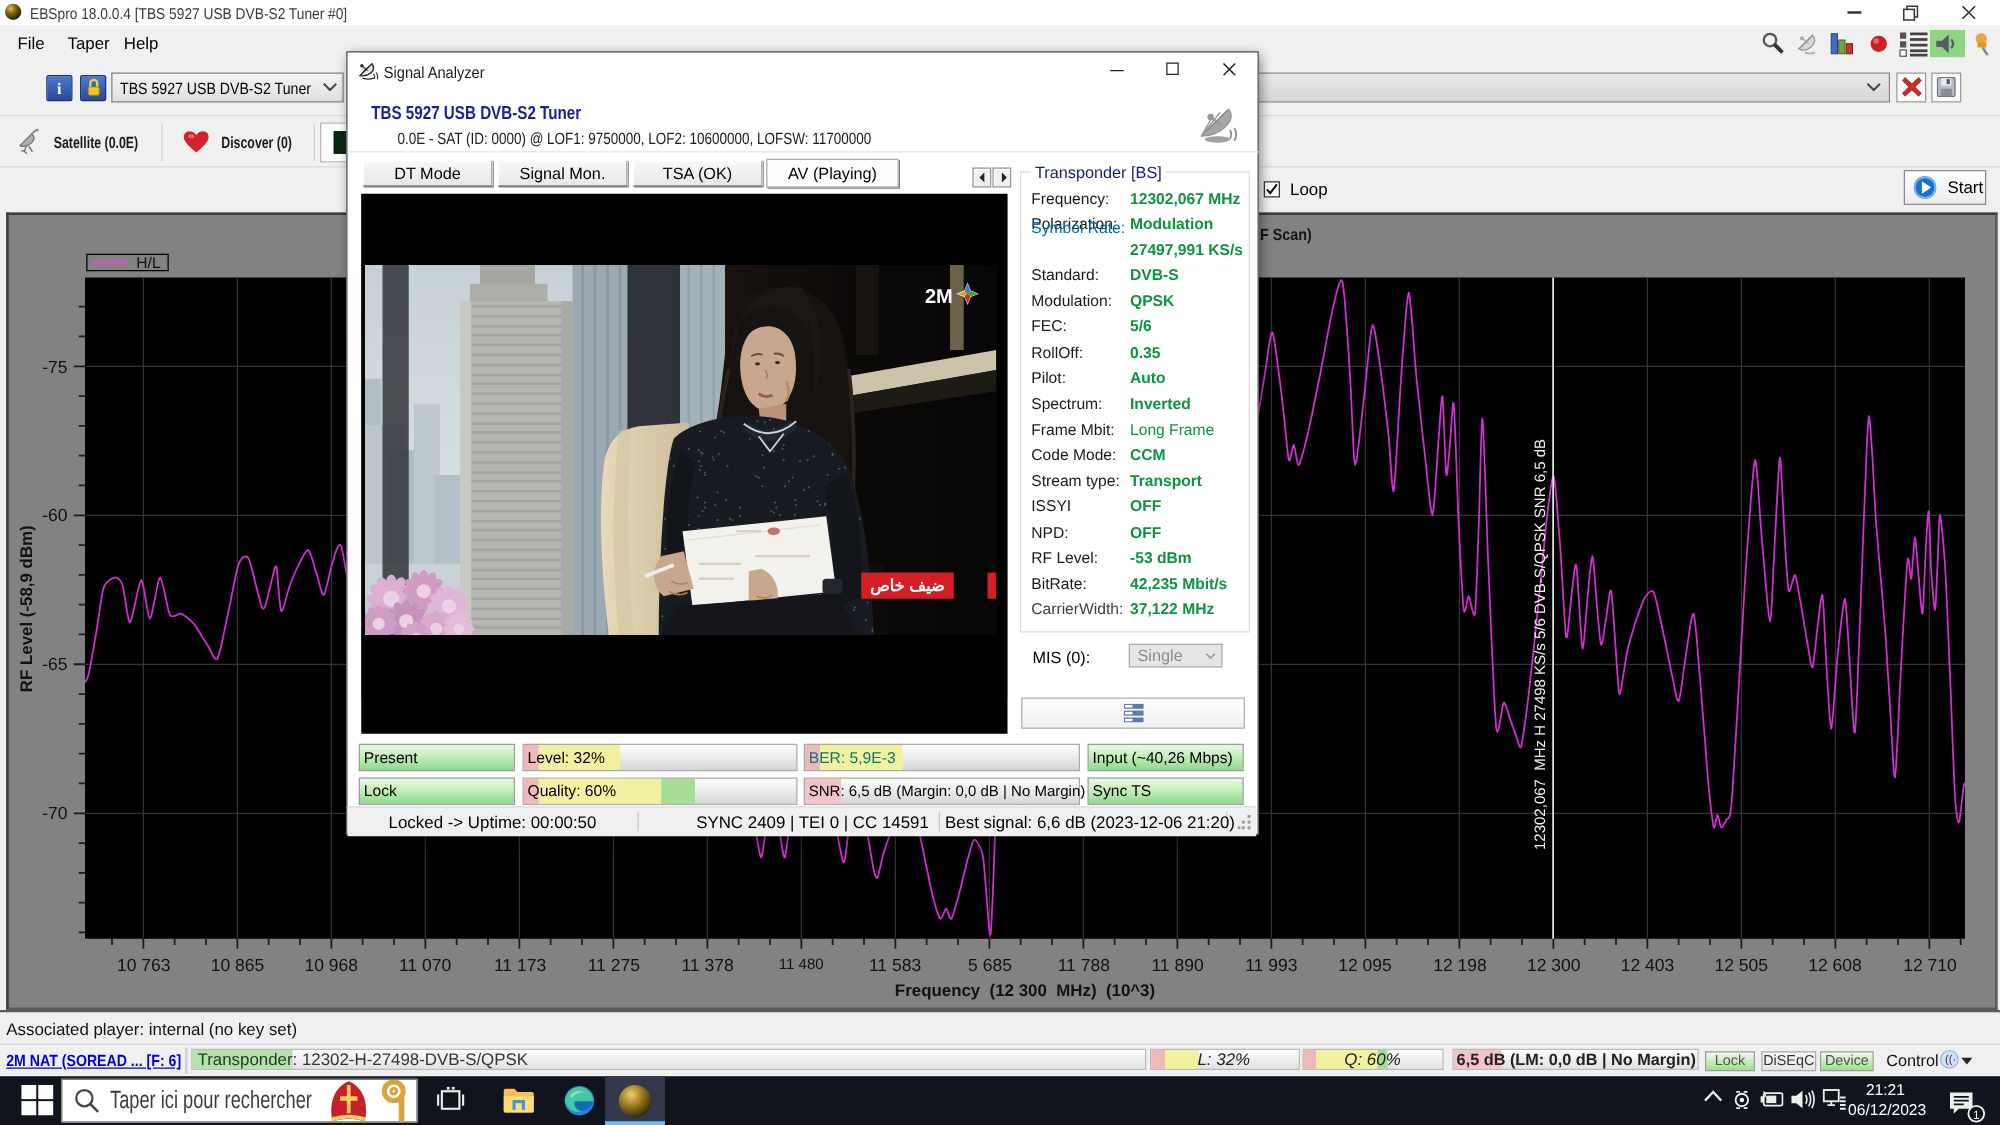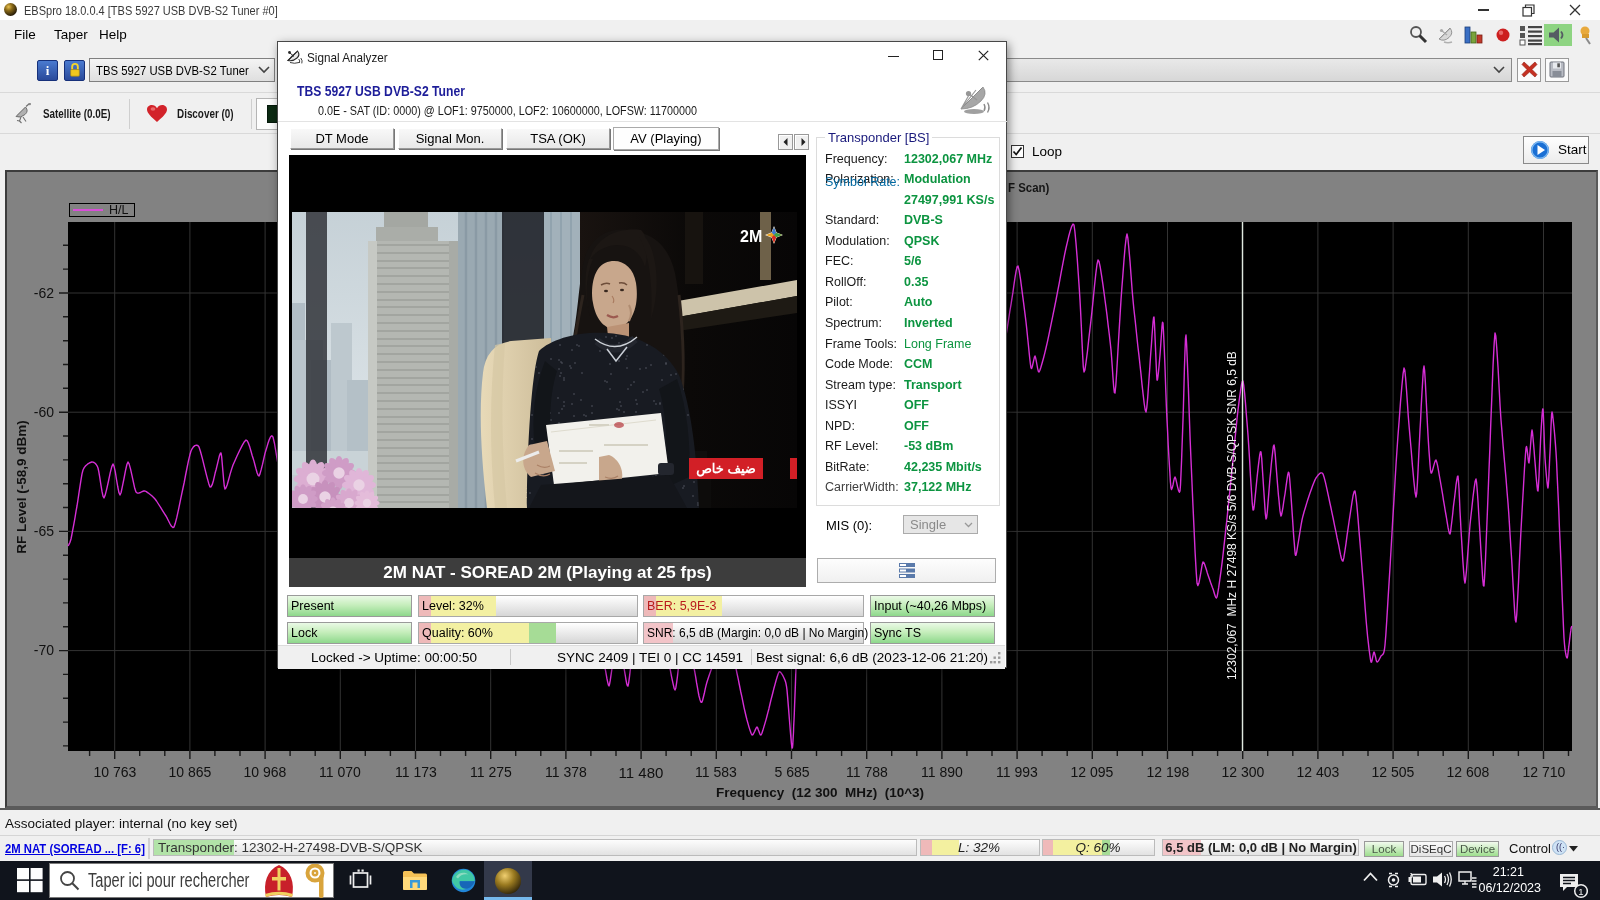--- a/index.html
+++ b/index.html
@@ -129,32 +129,32 @@
 <svg class="abs" style="left:5px;top:170px" width="1593" height="638" viewBox="0 0 1593 638">
 <rect x="63" y="52" width="1504" height="529" fill="#000"></rect>
 <path d="M109.7 52 V581 M184.9 52 V581 M260.1 52 V581 M335.3 52 V581 M410.5 52 V581 M485.7 52 V581 M560.9 52 V581 M636.1 52 V581 M711.3 52 V581 M786.5 52 V581 M861.7 52 V581 M936.9 52 V581 M1012.1 52 V581 M1087.3 52 V581 M1162.5 52 V581 M1237.7 52 V581 M1312.9 52 V581 M1388.1 52 V581 M1463.3 52 V581 M1538.5 52 V581 M63 123.0 H1567 M63 242.2 H1567 M63 361.4 H1567 M63 480.6 H1567" stroke="#333333" stroke-width="1" fill="none"></path>
 <path d="M84.6 581 v5 M109.7 581 v8 M134.7 581 v5 M159.8 581 v5 M184.9 581 v8 M209.9 581 v5 M235.0 581 v5 M260.1 581 v8 M285.1 581 v5 M310.2 581 v5 M335.3 581 v8 M360.3 581 v5 M385.4 581 v5 M410.5 581 v8 M435.5 581 v5 M460.6 581 v5 M485.7 581 v8 M510.7 581 v5 M535.8 581 v5 M560.9 581 v8 M585.9 581 v5 M611.0 581 v5 M636.1 581 v8 M661.1 581 v5 M686.2 581 v5 M711.3 581 v8 M736.3 581 v5 M761.4 581 v5 M786.5 581 v8 M811.5 581 v5 M836.6 581 v5 M861.7 581 v8 M886.7 581 v5 M911.8 581 v5 M936.9 581 v8 M961.9 581 v5 M987.0 581 v5 M1012.1 581 v8 M1037.1 581 v5 M1062.2 581 v5 M1087.3 581 v8 M1112.3 581 v5 M1137.4 581 v5 M1162.5 581 v8 M1187.5 581 v5 M1212.6 581 v5 M1237.7 581 v8 M1262.7 581 v5 M1287.8 581 v5 M1312.9 581 v8 M1337.9 581 v5 M1363.0 581 v5 M1388.1 581 v8 M1413.1 581 v5 M1438.2 581 v5 M1463.3 581 v8 M1488.3 581 v5 M1513.4 581 v5 M1538.5 581 v8 M1563.5 581 v5 M63 75.3 h-5 M63 99.1 h-5 M63 123.0 h-9 M63 146.8 h-5 M63 170.7 h-5 M63 194.5 h-5 M63 218.3 h-5 M63 242.2 h-9 M63 266.0 h-5 M63 289.9 h-5 M63 313.7 h-5 M63 337.5 h-5 M63 361.4 h-9 M63 385.2 h-5 M63 409.1 h-5 M63 432.9 h-5 M63 456.7 h-5 M63 480.6 h-9 M63 504.4 h-5 M63 528.3 h-5 M63 552.1 h-5 M63 575.9 h-5" stroke="#1a1a1a" stroke-width="1.4" fill="none"></path>
 <path d="M68.0 546.0 L68.3 545.5 L68.7 544.9 L69.2 543.9 L69.8 542.7 L70.4 541.1 L71.0 539.0 L71.7 535.5 L72.7 530.2 L73.9 523.8 L75.1 517.1 L76.1 510.9 L77.0 506.0 L77.8 500.9 L78.8 494.2 L79.9 486.9 L81.0 479.8 L82.0 473.9 L83.0 470.0 L84.2 467.6 L85.7 465.7 L87.5 464.2 L89.3 463.0 L90.8 462.3 L92.0 462.0 L93.0 462.1 L94.0 462.5 L95.1 463.3 L96.2 464.5 L97.2 466.1 L98.0 468.0 L98.8 471.7 L99.8 477.7 L100.9 484.8 L102.0 491.4 L103.0 496.2 L104.0 498.0 L105.1 495.3 L106.7 489.1 L108.5 481.0 L110.2 472.9 L111.8 466.6 L113.0 464.0 L114.0 466.2 L115.3 471.9 L116.5 479.5 L117.8 487.0 L119.0 492.8 L120.0 495.0 L121.1 492.5 L122.4 486.4 L124.0 478.5 L125.5 470.7 L126.9 464.5 L128.0 462.0 L129.1 463.9 L130.5 468.9 L132.0 475.6 L133.5 482.6 L134.8 488.6 L136.0 492.0 L137.2 493.0 L138.7 493.1 L140.4 492.5 L142.1 491.6 L143.7 491.0 L145.0 491.0 L146.3 491.7 L148.0 492.8 L149.9 494.2 L151.8 495.8 L153.6 497.5 L155.0 499.0 L156.5 501.0 L158.4 504.0 L160.6 507.4 L162.7 510.8 L164.6 513.8 L166.0 516.0 L167.2 518.2 L168.6 521.0 L170.1 524.0 L171.5 526.3 L172.9 527.5 L174.0 527.0 L175.2 523.6 L176.8 517.4 L178.5 509.6 L180.2 501.3 L181.8 493.7 L183.0 488.0 L184.2 482.5 L185.5 475.5 L187.0 468.0 L188.5 460.7 L189.9 454.8 L191.0 451.0 L192.1 448.8 L193.4 446.9 L194.9 445.6 L196.4 445.1 L197.8 445.5 L199.0 447.0 L200.4 451.2 L202.4 458.6 L204.6 467.6 L206.8 476.4 L208.7 483.4 L210.0 487.0 L211.0 486.9 L212.2 484.7 L213.3 481.0 L214.3 476.8 L215.2 472.8 L216.0 470.0 L216.7 467.2 L217.6 463.3 L218.6 459.2 L219.5 455.5 L220.4 453.2 L221.0 453.0 L221.6 456.3 L222.2 463.0 L222.9 471.3 L223.6 479.5 L224.3 486.0 L225.0 489.0 L225.9 488.1 L227.2 484.7 L228.6 479.7 L230.1 474.1 L231.7 468.9 L233.0 465.0 L234.7 461.2 L236.9 456.2 L239.5 450.7 L242.1 445.6 L244.4 441.7 L246.0 440.0 L247.2 440.8 L248.5 443.4 L249.8 447.1 L251.0 451.3 L252.1 455.2 L253.0 458.0 L253.9 460.9 L254.9 464.7 L256.0 468.9 L257.1 472.7 L258.1 475.3 L259.0 476.0 L259.9 474.1 L261.1 469.9 L262.5 464.4 L263.8 458.6 L265.0 453.4 L266.0 450.0 L266.9 447.1 L268.0 443.3 L269.3 439.6 L270.6 436.8 L271.8 435.7 L273.0 437.0 L274.5 443.5 L276.5 455.3 L278.9 469.6 L281.2 483.5 L283.4 494.3 L285.0 499.0 L286.5 496.1 L288.2 487.5 L290.1 475.9 L291.9 464.0 L293.6 454.5 L295.0 450.0 L296.4 451.5 L298.1 456.9 L300.0 464.4 L301.9 472.0 L303.6 477.8 L305.0 480.0 L306.4 477.0 L308.1 470.1 L310.0 461.4 L311.9 452.9 L313.6 446.7 L315.0 445.0 L316.4 449.8 L318.1 459.9 L320.0 472.7 L321.9 485.5 L323.6 495.5 L325.0 500.0 L326.4 498.1 L328.1 492.0 L330.0 483.3 L331.9 473.9 L333.6 465.5 L335.0 460.0 L336.4 456.0 L338.1 451.4 L340.0 446.9 L341.9 443.1 L343.6 440.6 L345.0 440.0 L346.4 442.1 L348.1 446.5 L350.0 452.4 L351.9 458.9 L353.6 465.0 L355.0 470.0 L356.4 475.8 L358.1 484.1 L360.0 493.3 L361.9 501.7 L363.6 507.8 L365.0 510.0 L366.4 507.0 L368.1 499.8 L370.0 490.1 L371.9 479.9 L373.6 470.9 L375.0 465.0 L376.4 460.7 L378.1 455.9 L380.0 451.3 L381.9 447.5 L383.6 445.1 L385.0 445.0 L386.4 448.2 L388.1 454.5 L390.0 462.6 L391.9 471.3 L393.6 479.2 L395.0 485.0 L396.4 490.7 L398.1 498.1 L400.0 506.0 L401.9 513.1 L403.6 518.2 L405.0 520.0 L406.4 517.4 L408.1 511.2 L410.0 502.8 L411.9 493.9 L413.6 485.8 L415.0 480.0 L416.4 475.0 L418.1 468.7 L420.0 462.2 L421.9 456.2 L423.6 451.9 L425.0 450.0 L426.4 451.2 L428.1 454.7 L430.0 459.7 L431.9 465.3 L433.6 470.7 L435.0 475.0 L436.4 480.1 L438.1 487.3 L440.0 495.3 L441.9 502.7 L443.6 508.1 L445.0 510.0 L446.4 507.4 L448.1 501.1 L450.0 492.6 L451.9 483.6 L453.6 475.6 L455.0 470.0 L456.4 465.4 L458.1 459.9 L460.0 454.2 L461.9 449.3 L463.6 445.9 L465.0 445.0 L466.4 447.4 L468.1 452.6 L470.0 459.7 L471.9 467.3 L473.6 474.5 L475.0 480.0 L476.4 486.0 L478.1 494.3 L480.0 503.3 L481.9 511.6 L483.6 517.6 L485.0 520.0 L486.4 517.6 L488.1 511.3 L490.0 502.8 L491.9 493.7 L493.6 485.6 L495.0 480.0 L496.4 475.5 L498.1 470.0 L500.0 464.4 L501.9 459.5 L503.6 456.1 L505.0 455.0 L506.4 456.8 L508.1 461.1 L510.0 466.9 L511.9 473.5 L513.6 479.8 L515.0 485.0 L516.4 490.8 L518.1 498.6 L520.0 507.5 L521.9 516.4 L523.6 524.2 L525.0 530.0 L526.4 535.2 L528.1 541.4 L530.0 547.8 L531.9 553.6 L533.6 558.0 L535.0 560.0 L536.4 558.9 L538.1 555.3 L540.0 550.4 L541.9 545.4 L543.6 541.6 L545.0 540.0 L546.4 541.1 L548.1 543.9 L550.0 547.8 L551.9 552.2 L553.6 556.5 L555.0 560.0 L556.4 563.8 L558.1 569.0 L560.0 574.9 L561.9 580.8 L563.6 586.1 L565.0 590.0 L566.4 593.4 L568.1 597.3 L570.0 601.4 L571.9 605.5 L573.6 609.1 L575.0 612.0 L576.4 614.9 L578.1 618.6 L580.0 622.5 L581.9 626.3 L583.6 629.6 L585.0 632.0 L586.4 633.8 L588.2 635.7 L590.2 637.6 L592.1 639.4 L593.8 640.9 L595.0 642.0 L595.9 642.9 L596.8 643.7 L597.7 644.6 L598.6 645.5 L599.3 646.6 L600.0 648.0 L600.7 650.2 L601.6 653.5 L602.5 657.5 L603.5 661.5 L604.3 665.2 L605.0 668.0 L605.6 670.9 L606.3 674.8 L607.0 678.9 L607.8 682.6 L608.5 685.2 L609.0 686.0 L609.5 684.4 L610.2 680.7 L610.9 675.8 L611.7 670.5 L612.4 665.6 L613.0 662.0 L613.8 658.5 L614.8 653.8 L616.0 648.7 L617.1 644.2 L618.2 641.0 L619.0 640.0 L619.7 641.9 L620.6 646.4 L621.6 652.2 L622.5 658.5 L623.4 664.1 L624.0 668.0 L624.6 671.3 L625.3 675.5 L626.0 679.8 L626.7 683.5 L627.4 685.8 L628.0 686.0 L628.6 683.1 L629.4 677.3 L630.3 669.9 L631.3 662.0 L632.2 655.0 L633.0 650.0 L634.0 645.8 L635.3 640.7 L636.8 635.4 L638.4 630.5 L639.8 626.8 L641.0 625.0 L642.2 625.3 L643.7 627.1 L645.4 629.9 L647.1 633.0 L648.7 635.9 L650.0 638.0 L651.4 639.7 L653.1 641.8 L655.0 644.1 L657.0 646.4 L658.7 648.4 L660.0 650.0 L661.2 651.3 L662.6 652.7 L664.1 654.2 L665.6 655.9 L666.9 657.8 L668.0 660.0 L669.0 663.9 L670.3 669.9 L671.6 676.8 L673.0 683.4 L674.1 688.2 L675.0 690.0 L675.8 687.9 L676.6 682.8 L677.5 676.0 L678.3 668.7 L679.2 662.3 L680.0 658.0 L681.0 654.8 L682.4 651.1 L684.0 647.5 L685.5 644.4 L686.9 642.4 L688.0 642.0 L688.9 643.9 L690.0 647.9 L691.1 653.1 L692.2 658.7 L693.2 664.0 L694.0 668.0 L694.8 672.0 L695.7 677.2 L696.6 682.9 L697.6 688.4 L698.4 693.0 L699.0 696.0 L699.5 697.9 L700.0 699.7 L700.5 701.1 L701.0 702.1 L701.5 702.4 L702.0 702.0 L702.6 700.3 L703.4 697.0 L704.4 693.0 L705.3 688.7 L706.2 684.9 L707.0 682.0 L707.8 679.5 L708.8 676.5 L709.9 673.3 L711.1 670.1 L712.1 667.3 L713.0 665.0 L713.9 662.7 L715.1 659.9 L716.5 656.9 L717.8 654.0 L719.0 651.6 L720.0 650.0 L721.0 648.9 L722.2 647.7 L723.5 646.7 L724.8 646.0 L726.0 645.7 L727.0 646.0 L728.0 647.1 L729.2 649.1 L730.5 651.6 L731.9 654.5 L733.1 657.3 L734.0 660.0 L734.9 663.3 L735.9 668.0 L737.0 673.4 L738.2 678.9 L739.2 684.0 L740.0 688.0 L740.8 692.0 L741.9 696.9 L743.0 702.4 L744.1 707.8 L745.2 712.5 L746.0 716.0 L746.8 719.2 L747.9 723.1 L749.0 727.1 L750.2 730.7 L751.2 733.5 L752.0 735.0 L752.7 734.9 L753.6 733.5 L754.6 731.5 L755.5 729.4 L756.4 727.7 L757.0 727.0 L757.6 727.7 L758.2 729.4 L759.0 731.5 L759.7 733.5 L760.4 734.9 L761.0 735.0 L761.8 733.5 L762.8 730.6 L763.9 726.9 L765.1 722.9 L766.2 719.1 L767.0 716.0 L767.8 712.8 L768.9 708.7 L770.0 704.0 L771.1 699.4 L772.2 695.2 L773.0 692.0 L773.8 688.8 L774.9 684.9 L776.0 680.7 L777.2 676.8 L778.2 673.7 L779.0 672.0 L779.8 671.7 L780.7 672.4 L781.6 673.6 L782.6 675.1 L783.4 676.7 L784.0 678.0 L784.5 679.1 L785.0 680.2 L785.5 681.7 L786.0 683.7 L786.5 686.4 L787.0 690.0 L787.6 696.9 L788.5 707.9 L789.5 720.8 L790.5 733.2 L791.4 743.1 L792.0 748.0 L792.4 747.8 L792.8 744.4 L793.1 738.8 L793.5 732.2 L793.7 725.6 L794.0 720.0 L794.3 713.7 L794.6 705.0 L795.0 694.9 L795.4 684.6 L795.7 675.3 L796.0 668.0 L796.3 661.1 L796.6 652.5 L797.0 643.3 L797.3 634.2 L797.7 626.1 L798.0 620.0 L798.3 614.6 L798.7 608.4 L799.1 601.9 L799.6 595.6 L800.3 589.8 L801.0 585.0 L802.1 580.2 L803.8 574.4 L805.8 567.9 L808.0 561.4 L810.1 555.3 L812.0 550.0 L814.2 543.6 L817.2 534.8 L820.6 525.1 L824.1 515.9 L827.4 508.7 L830.0 505.0 L832.7 505.6 L836.1 509.4 L839.9 514.8 L843.7 520.2 L847.2 524.1 L850.0 525.0 L852.8 521.3 L856.2 513.9 L860.0 504.6 L863.8 495.4 L867.2 488.2 L870.0 485.0 L872.8 486.9 L876.2 492.5 L880.0 500.0 L883.8 507.5 L887.2 513.1 L890.0 515.0 L892.8 511.7 L896.2 504.4 L900.0 495.0 L903.8 485.6 L907.2 478.3 L910.0 475.0 L912.8 476.9 L916.2 482.5 L920.0 490.0 L923.8 497.5 L927.2 503.1 L930.0 505.0 L932.8 501.8 L936.2 494.6 L940.0 485.4 L943.8 476.1 L947.2 468.7 L950.0 465.0 L952.8 466.0 L956.4 470.1 L960.2 475.7 L964.0 481.1 L967.4 484.8 L970.0 485.0 L972.3 480.2 L975.1 471.3 L977.9 459.9 L980.7 448.0 L983.2 437.4 L985.0 430.0 L986.6 424.2 L988.5 417.8 L990.4 411.2 L992.3 404.9 L993.9 399.3 L995.0 395.0 L995.9 391.1 L996.8 386.8 L997.7 382.2 L998.6 377.7 L999.3 373.5 L1000.0 370.0 L1000.7 366.4 L1001.5 361.9 L1002.4 356.8 L1003.3 351.6 L1004.2 346.6 L1005.0 342.0 L1005.9 336.4 L1007.1 328.8 L1008.5 320.2 L1009.8 311.5 L1011.1 303.8 L1012.0 298.0 L1012.9 292.4 L1013.9 285.1 L1015.0 277.6 L1016.1 271.1 L1017.1 266.8 L1018.0 266.0 L1019.1 270.3 L1020.5 279.1 L1022.0 290.6 L1023.6 302.8 L1025.0 313.9 L1026.0 322.0 L1026.8 329.3 L1027.7 338.3 L1028.7 348.0 L1029.6 357.0 L1030.4 364.0 L1031.0 368.0 L1031.6 368.5 L1032.3 366.5 L1033.0 363.3 L1033.8 359.8 L1034.5 357.0 L1035.0 356.0 L1035.5 357.4 L1036.2 360.6 L1036.9 364.5 L1037.6 368.4 L1038.3 371.2 L1039.0 372.0 L1039.8 370.5 L1040.9 367.2 L1042.2 362.8 L1043.6 357.7 L1044.9 352.6 L1046.0 348.0 L1047.3 342.3 L1049.0 334.4 L1050.9 325.2 L1052.8 315.8 L1054.6 307.0 L1056.0 300.0 L1057.4 292.7 L1059.2 283.3 L1061.1 272.9 L1063.0 262.8 L1064.7 254.1 L1066.0 248.0 L1067.2 242.8 L1068.6 236.8 L1070.2 230.9 L1071.7 226.3 L1073.0 224.0 L1074.0 225.0 L1074.9 231.5 L1076.0 243.3 L1077.2 258.3 L1078.3 274.3 L1079.3 288.9 L1080.0 300.0 L1080.6 311.1 L1081.3 325.8 L1082.0 341.6 L1082.7 356.1 L1083.3 367.0 L1084.0 372.0 L1084.9 369.9 L1086.0 362.5 L1087.4 351.8 L1088.7 339.8 L1090.0 328.6 L1091.0 320.0 L1092.0 311.2 L1093.2 299.2 L1094.5 286.0 L1095.8 273.7 L1097.0 264.3 L1098.0 260.0 L1099.0 261.4 L1100.2 267.0 L1101.5 275.2 L1102.9 284.4 L1104.1 293.2 L1105.0 300.0 L1105.9 306.6 L1107.0 315.2 L1108.1 324.9 L1109.3 334.5 L1110.3 343.3 L1111.0 350.0 L1111.6 357.4 L1112.3 367.3 L1113.0 377.8 L1113.7 386.9 L1114.4 392.6 L1115.0 393.0 L1115.8 385.4 L1116.8 370.4 L1117.9 351.3 L1119.1 331.1 L1120.2 312.9 L1121.0 300.0 L1121.8 288.7 L1122.9 274.6 L1124.0 260.0 L1125.1 247.0 L1126.2 237.6 L1127.0 234.0 L1127.8 237.8 L1128.8 247.7 L1130.0 261.3 L1131.1 276.1 L1132.1 289.8 L1133.0 300.0 L1133.9 309.2 L1135.2 320.7 L1136.5 333.3 L1137.8 345.7 L1139.1 356.7 L1140.0 365.0 L1140.9 373.1 L1141.9 383.4 L1143.1 394.1 L1144.2 403.5 L1145.2 410.0 L1146.0 412.0 L1146.8 407.6 L1147.7 397.6 L1148.6 384.5 L1149.6 370.6 L1150.4 358.3 L1151.0 350.0 L1151.5 343.5 L1152.0 335.7 L1152.6 328.0 L1153.1 321.5 L1153.6 317.5 L1154.0 317.0 L1154.4 322.6 L1154.9 333.9 L1155.5 348.1 L1156.1 362.5 L1156.6 374.0 L1157.0 380.0 L1157.4 380.1 L1157.9 377.0 L1158.5 371.7 L1159.1 365.4 L1159.6 359.5 L1160.0 355.0 L1160.4 349.8 L1160.9 342.1 L1161.5 333.7 L1162.0 326.4 L1162.5 322.3 L1163.0 323.0 L1163.5 331.5 L1164.2 347.2 L1165.0 367.1 L1165.7 388.0 L1166.4 406.7 L1167.0 420.0 L1167.6 431.3 L1168.2 444.7 L1169.0 458.7 L1169.8 471.7 L1170.4 482.0 L1171.0 488.0 L1171.5 489.5 L1172.2 488.0 L1173.0 484.9 L1173.7 481.2 L1174.4 478.2 L1175.0 477.0 L1175.7 478.6 L1176.6 482.3 L1177.5 486.6 L1178.5 490.4 L1179.4 492.3 L1180.0 491.0 L1180.5 484.7 L1181.0 473.7 L1181.6 459.8 L1182.1 445.0 L1182.6 431.1 L1183.0 420.0 L1183.4 407.1 L1183.9 388.8 L1184.4 368.9 L1185.0 350.9 L1185.5 338.4 L1186.0 335.0 L1186.6 343.9 L1187.4 363.1 L1188.4 388.4 L1189.3 415.8 L1190.2 441.0 L1191.0 460.0 L1191.8 478.3 L1192.8 502.1 L1194.0 527.9 L1195.1 552.3 L1196.2 571.8 L1197.0 583.0 L1197.8 585.6 L1198.9 583.1 L1200.0 577.3 L1201.2 570.5 L1202.2 564.7 L1203.0 562.0 L1203.7 562.4 L1204.6 564.3 L1205.5 567.0 L1206.5 570.0 L1207.3 572.9 L1208.0 575.0 L1208.7 577.0 L1209.6 579.5 L1210.5 582.2 L1211.5 584.9 L1212.3 587.3 L1213.0 589.0 L1213.6 590.8 L1214.2 593.1 L1215.0 595.4 L1215.7 597.3 L1216.4 598.0 L1217.0 597.0 L1217.7 593.5 L1218.7 587.4 L1219.8 579.6 L1221.0 571.1 L1222.1 562.6 L1223.0 555.0 L1224.0 545.9 L1225.4 533.2 L1227.0 518.7 L1228.5 503.9 L1229.9 490.5 L1231.0 480.0 L1232.0 469.7 L1233.3 456.9 L1234.6 443.0 L1236.0 429.5 L1237.1 418.0 L1238.0 410.0 L1238.8 403.6 L1239.7 396.7 L1240.6 390.1 L1241.5 384.7 L1242.3 381.3 L1243.0 381.0 L1243.7 385.0 L1244.6 393.0 L1245.5 403.4 L1246.4 415.0 L1247.3 426.0 L1248.0 435.0 L1248.7 445.4 L1249.6 460.0 L1250.5 476.3 L1251.5 491.7 L1252.3 503.7 L1253.0 510.0 L1253.6 509.8 L1254.3 505.4 L1255.0 498.4 L1255.8 490.4 L1256.5 483.1 L1257.0 478.0 L1257.5 473.4 L1258.2 467.2 L1259.0 460.7 L1259.7 455.1 L1260.4 451.8 L1261.0 452.0 L1261.7 458.4 L1262.5 470.8 L1263.5 486.2 L1264.5 501.3 L1265.3 513.3 L1266.0 519.0 L1266.6 517.6 L1267.3 511.6 L1268.0 502.9 L1268.8 493.1 L1269.5 484.2 L1270.0 478.0 L1270.6 472.5 L1271.2 465.3 L1272.0 457.7 L1272.8 451.0 L1273.4 446.4 L1274.0 445.0 L1274.6 448.2 L1275.3 455.4 L1276.0 464.9 L1276.8 475.0 L1277.5 483.9 L1278.0 490.0 L1278.4 494.8 L1279.0 500.3 L1279.5 505.9 L1280.0 510.9 L1280.6 514.5 L1281.0 516.0 L1281.5 514.9 L1282.2 511.6 L1283.0 507.1 L1283.7 502.0 L1284.4 497.4 L1285.0 494.0 L1285.5 490.3 L1286.2 485.1 L1287.0 479.6 L1287.7 474.9 L1288.4 472.3 L1289.0 473.0 L1289.7 479.2 L1290.6 490.6 L1291.6 504.9 L1292.6 519.6 L1293.4 532.1 L1294.0 540.0 L1294.4 544.6 L1294.7 548.7 L1295.0 552.0 L1295.2 554.3 L1295.6 555.4 L1296.0 555.0 L1296.7 552.1 L1297.6 546.4 L1298.8 539.2 L1300.0 531.6 L1301.1 524.8 L1302.0 520.0 L1302.9 516.2 L1304.1 511.8 L1305.5 507.3 L1306.8 502.9 L1308.0 499.0 L1309.0 496.0 L1310.0 493.1 L1311.2 489.7 L1312.5 486.1 L1313.8 482.7 L1315.0 479.9 L1316.0 478.0 L1317.0 476.6 L1318.2 475.0 L1319.5 473.7 L1320.8 472.9 L1322.0 472.9 L1323.0 474.0 L1324.1 477.2 L1325.5 482.6 L1327.0 489.3 L1328.5 496.4 L1329.9 503.0 L1331.0 508.0 L1332.0 512.8 L1333.3 519.0 L1334.6 525.7 L1336.0 532.2 L1337.1 537.9 L1338.0 542.0 L1338.8 545.7 L1339.6 550.2 L1340.5 554.7 L1341.4 558.5 L1342.3 560.8 L1343.0 561.0 L1343.8 557.9 L1344.8 551.7 L1346.0 543.7 L1347.1 535.2 L1348.2 527.6 L1349.0 522.0 L1349.8 516.6 L1350.9 509.5 L1352.0 502.0 L1353.1 495.5 L1354.2 491.4 L1355.0 491.0 L1355.8 496.0 L1356.9 505.7 L1358.0 518.4 L1359.1 532.1 L1360.2 544.9 L1361.0 555.0 L1361.8 565.3 L1362.9 578.9 L1364.1 593.9 L1365.2 608.6 L1366.2 621.2 L1367.0 630.0 L1367.6 636.5 L1368.4 643.3 L1369.1 649.7 L1369.9 655.3 L1370.5 659.6 L1371.0 662.0 L1371.5 662.2 L1372.0 660.5 L1372.5 658.0 L1373.1 655.2 L1373.6 652.9 L1374.0 652.0 L1374.4 652.7 L1374.9 654.5 L1375.5 656.8 L1376.0 659.2 L1376.5 661.1 L1377.0 662.0 L1377.5 661.9 L1378.2 661.1 L1379.0 659.9 L1379.7 658.5 L1380.4 657.2 L1381.0 656.0 L1381.5 655.4 L1382.2 655.0 L1382.9 654.4 L1383.7 652.9 L1384.4 650.0 L1385.0 645.0 L1385.8 635.2 L1386.8 619.9 L1387.9 601.4 L1389.1 582.0 L1390.2 564.1 L1391.0 550.0 L1391.8 536.2 L1392.8 518.7 L1394.0 499.4 L1395.1 480.3 L1396.1 463.2 L1397.0 450.0 L1397.9 436.8 L1399.2 420.0 L1400.5 402.1 L1401.9 385.8 L1403.1 373.6 L1404.0 368.0 L1404.8 370.2 L1405.6 378.1 L1406.5 389.8 L1407.4 402.9 L1408.2 415.3 L1409.0 425.0 L1409.9 435.5 L1411.2 450.2 L1412.5 466.4 L1413.9 481.4 L1415.1 492.5 L1416.0 497.0 L1416.7 493.3 L1417.4 483.3 L1418.1 469.4 L1418.8 454.3 L1419.5 440.3 L1420.0 430.0 L1420.6 419.9 L1421.2 406.5 L1422.0 392.1 L1422.8 378.9 L1423.4 369.5 L1424.0 366.0 L1424.6 370.4 L1425.3 381.4 L1426.0 396.0 L1426.8 411.7 L1427.5 425.6 L1428.0 435.0 L1428.4 441.9 L1428.9 449.8 L1429.5 457.6 L1430.0 464.6 L1430.5 470.0 L1431.0 473.0 L1431.6 473.0 L1432.5 470.6 L1433.4 467.1 L1434.4 463.4 L1435.3 460.7 L1436.0 460.0 L1436.7 461.9 L1437.6 465.7 L1438.5 470.6 L1439.4 476.0 L1440.3 481.0 L1441.0 485.0 L1441.7 489.1 L1442.6 494.4 L1443.5 500.3 L1444.5 506.1 L1445.3 511.2 L1446.0 515.0 L1446.6 518.5 L1447.3 522.8 L1448.0 527.2 L1448.8 531.0 L1449.5 533.5 L1450.0 534.0 L1450.6 531.6 L1451.2 526.5 L1452.0 520.0 L1452.8 513.0 L1453.4 506.6 L1454.0 502.0 L1454.6 497.5 L1455.3 491.5 L1456.0 485.2 L1456.8 479.8 L1457.5 476.3 L1458.0 476.0 L1458.4 480.3 L1459.0 488.7 L1459.5 499.5 L1460.0 511.2 L1460.6 521.9 L1461.0 530.0 L1461.5 538.3 L1462.2 549.4 L1462.9 561.4 L1463.7 572.3 L1464.4 580.1 L1465.0 583.0 L1465.6 579.3 L1466.5 570.4 L1467.4 558.3 L1468.4 545.3 L1469.3 533.5 L1470.0 525.0 L1470.8 517.3 L1471.9 507.4 L1473.0 497.0 L1474.2 487.7 L1475.2 481.2 L1476.0 479.0 L1476.6 482.7 L1477.3 491.3 L1478.1 502.8 L1478.8 515.2 L1479.5 526.6 L1480.0 535.0 L1480.5 543.6 L1481.2 555.5 L1482.0 568.0 L1482.7 578.9 L1483.4 585.7 L1484.0 586.0 L1484.6 576.8 L1485.5 559.1 L1486.4 536.2 L1487.4 511.5 L1488.3 488.3 L1489.0 470.0 L1489.8 450.0 L1490.8 422.7 L1492.0 392.6 L1493.1 364.6 L1494.2 343.1 L1495.0 333.0 L1495.8 336.0 L1496.8 348.6 L1498.0 366.9 L1499.1 387.3 L1500.1 406.3 L1501.0 420.0 L1502.0 431.9 L1503.2 446.6 L1504.6 462.6 L1506.0 478.4 L1507.1 492.4 L1508.0 503.0 L1508.7 512.5 L1509.4 523.5 L1510.1 535.1 L1510.8 546.5 L1511.5 556.8 L1512.0 565.0 L1512.5 574.3 L1513.2 586.9 L1514.0 600.2 L1514.7 612.1 L1515.4 620.2 L1516.0 622.0 L1516.7 615.2 L1517.5 600.8 L1518.5 582.1 L1519.4 562.0 L1520.3 543.6 L1521.0 530.0 L1521.7 517.4 L1522.6 501.5 L1523.6 484.3 L1524.5 468.2 L1525.4 455.4 L1526.0 448.0 L1526.5 446.5 L1527.0 448.9 L1527.6 453.4 L1528.1 458.3 L1528.6 462.1 L1529.0 463.0 L1529.4 459.8 L1529.9 453.5 L1530.5 445.8 L1531.1 438.1 L1531.6 432.3 L1532.0 430.0 L1532.4 431.8 L1532.9 436.7 L1533.5 443.3 L1534.1 450.5 L1534.6 457.2 L1535.0 462.0 L1535.4 466.9 L1535.9 473.5 L1536.5 480.5 L1537.1 486.6 L1537.6 490.6 L1538.0 491.0 L1538.4 486.1 L1539.0 476.3 L1539.5 463.8 L1540.1 450.8 L1540.6 439.4 L1541.0 432.0 L1541.3 426.8 L1541.7 421.1 L1542.0 415.8 L1542.4 411.5 L1542.7 409.0 L1543.0 409.0 L1543.3 413.0 L1543.6 421.0 L1544.0 431.2 L1544.3 441.9 L1544.7 451.4 L1545.0 458.0 L1545.4 463.5 L1545.9 470.0 L1546.5 476.7 L1547.1 482.6 L1547.6 486.7 L1548.0 488.0 L1548.3 485.7 L1548.7 480.3 L1549.0 473.1 L1549.4 465.1 L1549.7 457.7 L1550.0 452.0 L1550.3 446.0 L1550.6 437.7 L1550.9 428.7 L1551.3 420.4 L1551.6 414.3 L1552.0 412.0 L1552.5 413.9 L1553.1 419.1 L1553.9 426.4 L1554.7 435.0 L1555.4 443.9 L1556.0 452.0 L1556.6 462.2 L1557.2 476.6 L1558.0 493.5 L1558.8 510.9 L1559.4 527.0 L1560.0 540.0 L1560.6 553.8 L1561.3 572.0 L1562.0 592.0 L1562.8 611.3 L1563.5 627.5 L1564.0 638.0 L1564.5 644.2 L1565.0 649.1 L1565.6 652.9 L1566.1 655.5 L1566.6 657.2 L1567.0 658.0 L1567.3 657.6 L1567.7 655.7 L1568.0 653.1 L1568.4 650.1 L1568.7 647.2 L1569.0 645.0 L1569.3 642.8 L1569.6 639.8 L1570.0 636.6 L1570.4 633.4 L1570.8 630.7 L1571.0 629.0 L1571.2 628.0 L1571.4 627.3 L1571.6 626.8 L1571.8 626.4 L1571.9 626.2 L1572.0 626.0" transform="translate(-5,-170)" stroke="#d52ed5" stroke-width="1.4" fill="none" stroke-linejoin="round"></path>
 <line x1="1237.5" y1="52" x2="1237.5" y2="581" stroke="#dfe8df" stroke-width="1.4"></line>
 </svg>
 <div class="abs" style="left:69px;top:203px;width:66px;height:14px;border:1px solid #000"></div>
 <div class="abs" style="left:73px;top:209px;width:30px;height:2px;background:#d94fd9"></div>
 <div class="txt" style="left:109px;top:203px;font-size:12.5px;color:#111">H/L</div>
-<div class="txt" style="left:54px;top:285px;transform:translateX(-100%);font-size:14px;color:#111">-62</div>
+<div class="txt" style="left:54px;top:285px;transform:translateX(-100%);font-size:14px;color:#111">-75</div>
 <div class="txt" style="left:54px;top:404px;transform:translateX(-100%);font-size:14px;color:#111">-60</div>
 <div class="txt" style="left:54px;top:523px;transform:translateX(-100%);font-size:14px;color:#111">-65</div>
 <div class="txt" style="left:54px;top:642px;transform:translateX(-100%);font-size:14px;color:#111">-70</div>
 <div class="txt" style="left:115px;top:764px;transform:translateX(-50%);font-size:14px;color:#111">10 763</div>
 <div class="txt" style="left:190px;top:764px;transform:translateX(-50%);font-size:14px;color:#111">10 865</div>
 <div class="txt" style="left:265px;top:764px;transform:translateX(-50%);font-size:14px;color:#111">10 968</div>
 <div class="txt" style="left:340px;top:764px;transform:translateX(-50%);font-size:14px;color:#111">11 070</div>
 <div class="txt" style="left:416px;top:764px;transform:translateX(-50%);font-size:14px;color:#111">11 173</div>
 <div class="txt" style="left:491px;top:764px;transform:translateX(-50%);font-size:14px;color:#111">11 275</div>
 <div class="txt" style="left:566px;top:764px;transform:translateX(-50%);font-size:14px;color:#111">11 378</div>
-<div class="txt" style="left:641px;top:764px;transform:translateX(-50%);font-size:15px;color:#111">11 480</div>
+<div class="txt" style="left:641px;top:764px;transform:translateX(-50%);font-size:12px;color:#111">11 480</div>
 <div class="txt" style="left:716px;top:764px;transform:translateX(-50%);font-size:14px;color:#111">11 583</div>
 <div class="txt" style="left:792px;top:764px;transform:translateX(-50%);font-size:14px;color:#111">5 685</div>
 <div class="txt" style="left:867px;top:764px;transform:translateX(-50%);font-size:14px;color:#111">11 788</div>
 <div class="txt" style="left:942px;top:764px;transform:translateX(-50%);font-size:14px;color:#111">11 890</div>
 <div class="txt" style="left:1017px;top:764px;transform:translateX(-50%);font-size:14px;color:#111">11 993</div>
 <div class="txt" style="left:1092px;top:764px;transform:translateX(-50%);font-size:14px;color:#111">12 095</div>
 <div class="txt" style="left:1168px;top:764px;transform:translateX(-50%);font-size:14px;color:#111">12 198</div>
 <div class="txt" style="left:1243px;top:764px;transform:translateX(-50%);font-size:14px;color:#111">12 300</div>
 <div class="txt" style="left:1318px;top:764px;transform:translateX(-50%);font-size:14px;color:#111">12 403</div>
 <div class="txt" style="left:1393px;top:764px;transform:translateX(-50%);font-size:14px;color:#111">12 505</div>
@@ -674,21 +674,20 @@
             <polygon points="8,0 2.2,2.2 0,0 2.2,-2.2" fill="#3aa04a"></polygon>
           </g>
 <rect x="400" y="303" width="74" height="21" fill="#d21f26"></rect>
 <text x="437" y="318" font-family="Liberation Sans" font-size="13" font-weight="bold" fill="#fff" text-anchor="middle">ضيف خاص</text>
 <rect x="501" y="303" width="7" height="21" fill="#d21f26"></rect>
 <rect x="0" y="0" width="517" height="57" fill="#000"></rect>
 <rect x="0" y="353" width="517" height="51" fill="#000"></rect>
 <rect x="0" y="57" width="3" height="296" fill="#000"></rect>
 <rect x="508" y="57" width="9" height="296" fill="#000"></rect>
 </svg>
-    <div class="abs" style="left:0;top:403px;width:517px;height:29px;background:#3d3d3d;color:#fff;font-weight:bold;font-size:17px;text-align:center;line-height:29px">2M NAT - SOREAD 2M (Playing at 25 fps)</div>
   </div>
 
   <div class="abs" style="left:538px;top:95px;width:184px;height:369px;border:1px solid #dcdcdc"></div>
   <div class="txt" style="left:547px;top:88px;background:#fff;padding:0 3px;font-size:13px;color:#19197b">Transponder [BS]</div>
   <div class="txt" style="left:547px;top:109.5px;font-size:12.5px;color:#1a1a1a">Frequency:</div>
 <div class="txt" style="left:626px;top:109.5px;font-size:12.5px;font-weight:bold;color:#0c9440">12302,067 MHz</div>
 <div class="txt" style="left:547px;top:130.1px;font-size:12.5px;color:#1a1a1a">Polarization:</div>
 <div class="txt" style="left:626px;top:130.1px;font-size:12.5px;font-weight:bold;color:#0c9440">Modulation</div>
 <div class="txt" style="left:547px;top:133px;font-size:12.5px;color:#0369a1">Symbol Rate:</div>
 <div class="txt" style="left:626px;top:150.6px;font-size:12.5px;font-weight:bold;color:#0c9440">27497,991 KS/s</div>
@@ -697,21 +696,21 @@
 <div class="txt" style="left:547px;top:191.7px;font-size:12.5px;color:#1a1a1a">Modulation:</div>
 <div class="txt" style="left:626px;top:191.7px;font-size:12.5px;font-weight:bold;color:#0c9440">QPSK</div>
 <div class="txt" style="left:547px;top:212.2px;font-size:12.5px;color:#1a1a1a">FEC:</div>
 <div class="txt" style="left:626px;top:212.2px;font-size:12.5px;font-weight:bold;color:#0c9440">5/6</div>
 <div class="txt" style="left:547px;top:232.8px;font-size:12.5px;color:#1a1a1a">RollOff:</div>
 <div class="txt" style="left:626px;top:232.8px;font-size:12.5px;font-weight:bold;color:#0c9440">0.35</div>
 <div class="txt" style="left:547px;top:253.3px;font-size:12.5px;color:#1a1a1a">Pilot:</div>
 <div class="txt" style="left:626px;top:253.3px;font-size:12.5px;font-weight:bold;color:#0c9440">Auto</div>
 <div class="txt" style="left:547px;top:273.9px;font-size:12.5px;color:#1a1a1a">Spectrum:</div>
 <div class="txt" style="left:626px;top:273.9px;font-size:12.5px;font-weight:bold;color:#0c9440">Inverted</div>
-<div class="txt" style="left:547px;top:294.5px;font-size:12.5px;color:#1a1a1a">Frame Tools:</div>
+<div class="txt" style="left:547px;top:294.5px;font-size:12.5px;color:#1a1a1a">Frame Mbit:</div>
 <div class="txt" style="left:626px;top:294.5px;font-size:12.5px;font-weight:normal;color:#0c9440">Long Frame</div>
 <div class="txt" style="left:547px;top:315.0px;font-size:12.5px;color:#1a1a1a">Code Mode:</div>
 <div class="txt" style="left:626px;top:315.0px;font-size:12.5px;font-weight:bold;color:#0c9440">CCM</div>
 <div class="txt" style="left:547px;top:335.6px;font-size:12.5px;color:#1a1a1a">Stream type:</div>
 <div class="txt" style="left:626px;top:335.6px;font-size:12.5px;font-weight:bold;color:#0c9440">Transport</div>
 <div class="txt" style="left:547px;top:356.1px;font-size:12.5px;color:#1a1a1a">ISSYI</div>
 <div class="txt" style="left:626px;top:356.1px;font-size:12.5px;font-weight:bold;color:#0c9440">OFF</div>
 <div class="txt" style="left:547px;top:376.7px;font-size:12.5px;color:#1a1a1a">NPD:</div>
 <div class="txt" style="left:626px;top:376.7px;font-size:12.5px;font-weight:bold;color:#0c9440">OFF</div>
 <div class="txt" style="left:547px;top:397.2px;font-size:12.5px;color:#1a1a1a">RF Level:</div>
@@ -738,21 +737,21 @@
 
   <div class="abs" style="left:9px;top:553px;width:125px;height:22px;background:linear-gradient(180deg,#eaf9e6 0%,#c6eebc 45%,#8ed88c 100%);border:1px solid #9a9a9a"></div>
 <div class="txt" style="left:13px;top:557px;font-size:12.5px;color:#000">Present</div>
 <div class="abs" style="left:140px;top:553px;width:220px;height:22px;background:linear-gradient(#ffffff,#d6d6d6);border:1px solid #a8a8a8"></div>
 <div class="abs" style="left:141px;top:554px;width:12px;height:20px;background:#eeb9b9"></div>
 <div class="abs" style="left:153px;top:554px;width:65px;height:20px;background:#f3f0a2"></div>
 <div class="txt" style="left:144px;top:557px;font-size:12.5px;color:#000">Level: 32%</div>
 <div class="abs" style="left:365px;top:553px;width:221px;height:22px;background:linear-gradient(#ffffff,#d6d6d6);border:1px solid #a8a8a8"></div>
 <div class="abs" style="left:366px;top:554px;width:12px;height:20px;background:#eeb9b9"></div>
 <div class="abs" style="left:378px;top:554px;width:66px;height:20px;background:#f3f0a2"></div>
-<div class="txt" style="left:369px;top:557px;font-size:12.5px;color:#b91c1c">BER: 5,9E-3</div>
+<div class="txt" style="left:369px;top:557px;font-size:12.5px;color:#0f766e">BER: 5,9E-3</div>
 <div class="abs" style="left:592px;top:553px;width:125px;height:22px;background:linear-gradient(180deg,#eaf9e6 0%,#c6eebc 45%,#8ed88c 100%);border:1px solid #9a9a9a"></div>
 <div class="txt" style="left:596px;top:557px;font-size:12.5px;color:#000">Input (~40,26 Mbps)</div>
 <div class="abs" style="left:9px;top:580px;width:125px;height:22px;background:linear-gradient(180deg,#eaf9e6 0%,#c6eebc 45%,#8ed88c 100%);border:1px solid #9a9a9a"></div>
 <div class="txt" style="left:13px;top:584px;font-size:12.5px;color:#000">Lock</div>
 <div class="abs" style="left:140px;top:580px;width:220px;height:22px;background:linear-gradient(#ffffff,#d6d6d6);border:1px solid #a8a8a8"></div>
 <div class="abs" style="left:141px;top:581px;width:12px;height:20px;background:#eeb9b9"></div>
 <div class="abs" style="left:153px;top:581px;width:98px;height:20px;background:#f3f0a2"></div>
 <div class="abs" style="left:251px;top:581px;width:27px;height:20px;background:#a6dc96"></div>
 <div class="txt" style="left:144px;top:584px;font-size:12.5px;color:#000">Quality: 60%</div>
 <div class="abs" style="left:365px;top:580px;width:221px;height:22px;background:linear-gradient(#ffffff,#d6d6d6);border:1px solid #a8a8a8"></div>

